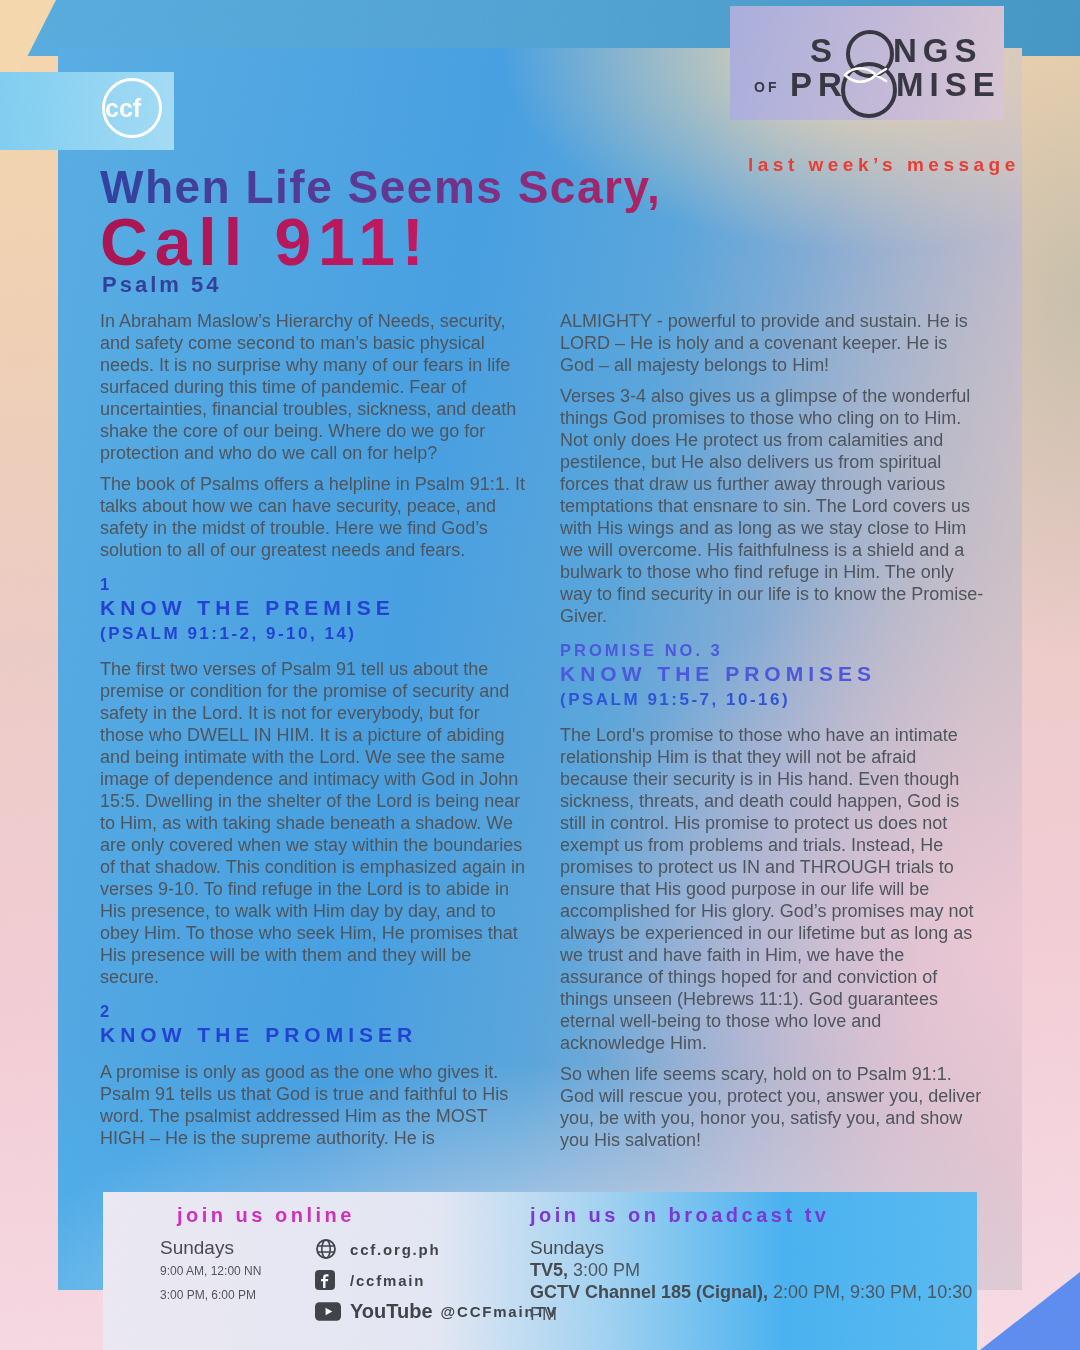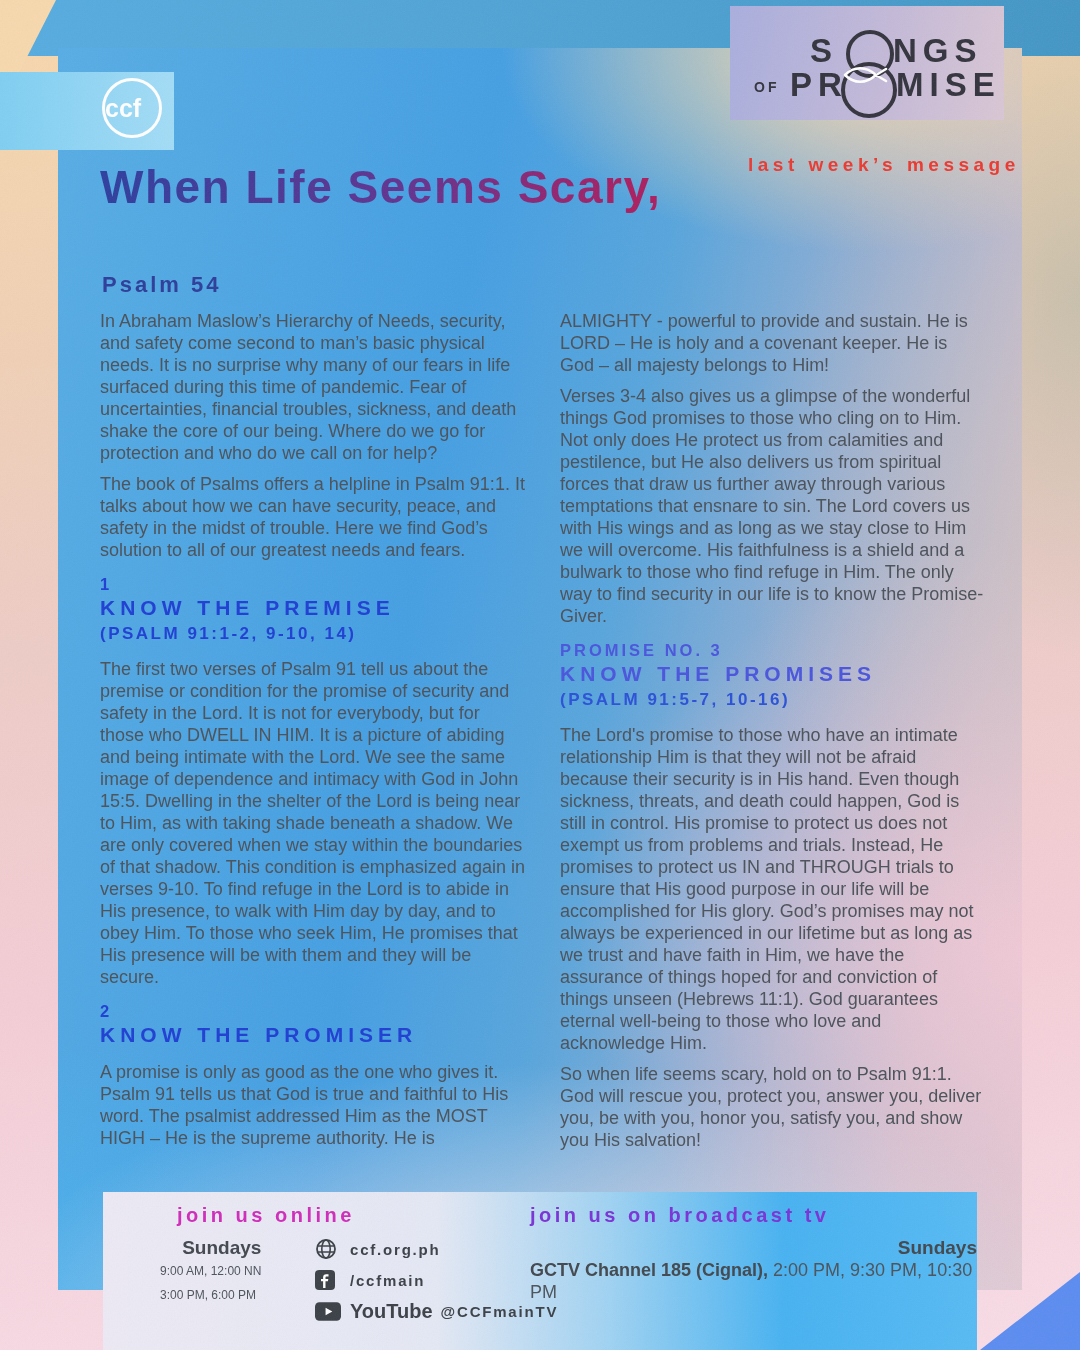--- a/index.html
+++ b/index.html
@@ -65,21 +65,21 @@
   .sec .sec-ref{font-size:17px;font-weight:bold;letter-spacing:2.5px;line-height:20px;margin-top:4px;}
   .sec-blue{color:#1f3fd3;}
   .sec-violet .eyebrow,.sec-violet .sec-title{color:#4a55dc;}
   .sec-violet .sec-ref{color:#2b51d6;}
   
   .footer-band{position:absolute;left:103px;top:1192px;width:874px;height:158px;
     background:linear-gradient(90deg,#ece9f4 0%,#e4e8f4 38%,#9fd2f2 58%,#47b2f1 78%,#57baf3 100%);}
   .f-heading{position:absolute;top:12px;font-size:20px;font-weight:bold;letter-spacing:3.5px;}
   .online-heading{left:74px;color:#d02cba;}
   .broadcast-heading{left:427px;color:#7b33d6;}
-  .f-day{font-size:19px;font-weight:bold;color:#43484f;line-height:23px;text-align:right;}
+  .f-day{font-size:19px;font-weight:normal;color:#43484f;line-height:23px;}
   .f-times{font-size:12px;color:#4d535b;line-height:24px;}
   .online-times{position:absolute;left:57px;top:44px;}
   .online-links{position:absolute;left:212px;top:46px;}
   .link-row{display:flex;align-items:center;margin-bottom:10px;}
   .link-row .icon{width:26px;display:flex;justify-content:flex-start;margin-right:9px;}
   .link-label{font-size:15px;font-weight:bold;letter-spacing:1.8px;color:#3c4147;}
   .yt-brand{font-size:20px;font-weight:800;color:#3c4147;margin-right:8px;letter-spacing:0;}
   .broadcast-block{position:absolute;left:427px;top:44px;}
   .sched{font-size:18px;line-height:22px;color:#4d535b;}
   .sched b{color:#43484f;}
@@ -110,20 +110,21 @@
     <span class="lg-txt lg-pr">PR</span>
     <span class="lg-txt lg-mise">MISE</span>
     <svg class="fish" width="48" height="26" viewBox="0 0 48 26">
       <path d="M3 13 C 12 4, 24 4, 34 13 L 44 7 M3 13 C 12 22, 24 22, 34 13 L 44 19" stroke="#ffffff" stroke-width="2.6" fill="none" stroke-linecap="round"></path>
     </svg>
   </div>
 
   <div class="tagline">last week’s message</div>
 
   <div class="title-line1">When Life Seems Scary,</div>
+  <div class="title-line2">Call 911!</div>
   <div class="scripture">Psalm 54</div>
 
   <div class="col col-left">
     <p>In Abraham Maslow’s Hierarchy of Needs, security, and safety come second to man’s basic physical needs. It is no surprise why many of our fears in life surfaced during this time of pandemic. Fear of uncertainties, financial troubles, sickness, and death shake the core of our being. Where do we go for protection and who do we call on for help?</p>
     <p>The book of Psalms offers a helpline in Psalm 91:1. It talks about how we can have security, peace, and safety in the midst of trouble. Here we find God’s solution to all of our greatest needs and fears.</p>
     <div class="sec sec-blue">
       <div class="eyebrow">1</div>
       <div class="sec-title">KNOW THE PREMISE</div>
       <div class="sec-ref">(PSALM 91:1-2, 9-10, 14)</div>
     </div>
@@ -184,20 +185,21 @@
           </svg>
         </span>
         <span class="yt-brand">YouTube</span>
         <span class="link-label">@CCFmainTV</span>
       </div>
     </div>
 
     <div class="f-heading broadcast-heading">join us on broadcast tv</div>
     <div class="broadcast-block">
       <div class="f-day">Sundays</div>
+      <div class="sched"><b>TV5,</b><span> 3:00 PM</span></div>
       <div class="sched"><b>GCTV Channel 185 (Cignal),</b><span> 2:00 PM, 9:30 PM, 10:30 PM</span></div>
     </div>
   </div>
 
   <svg class="grain">
     <filter id="grain-f">
       <feTurbulence type="fractalNoise" baseFrequency="0.8" numOctaves="2" stitchTiles="stitch"></feTurbulence>
       <feColorMatrix type="saturate" values="0"></feColorMatrix>
     </filter>
     <rect width="100%" height="100%" filter="url(#grain-f)"></rect>

